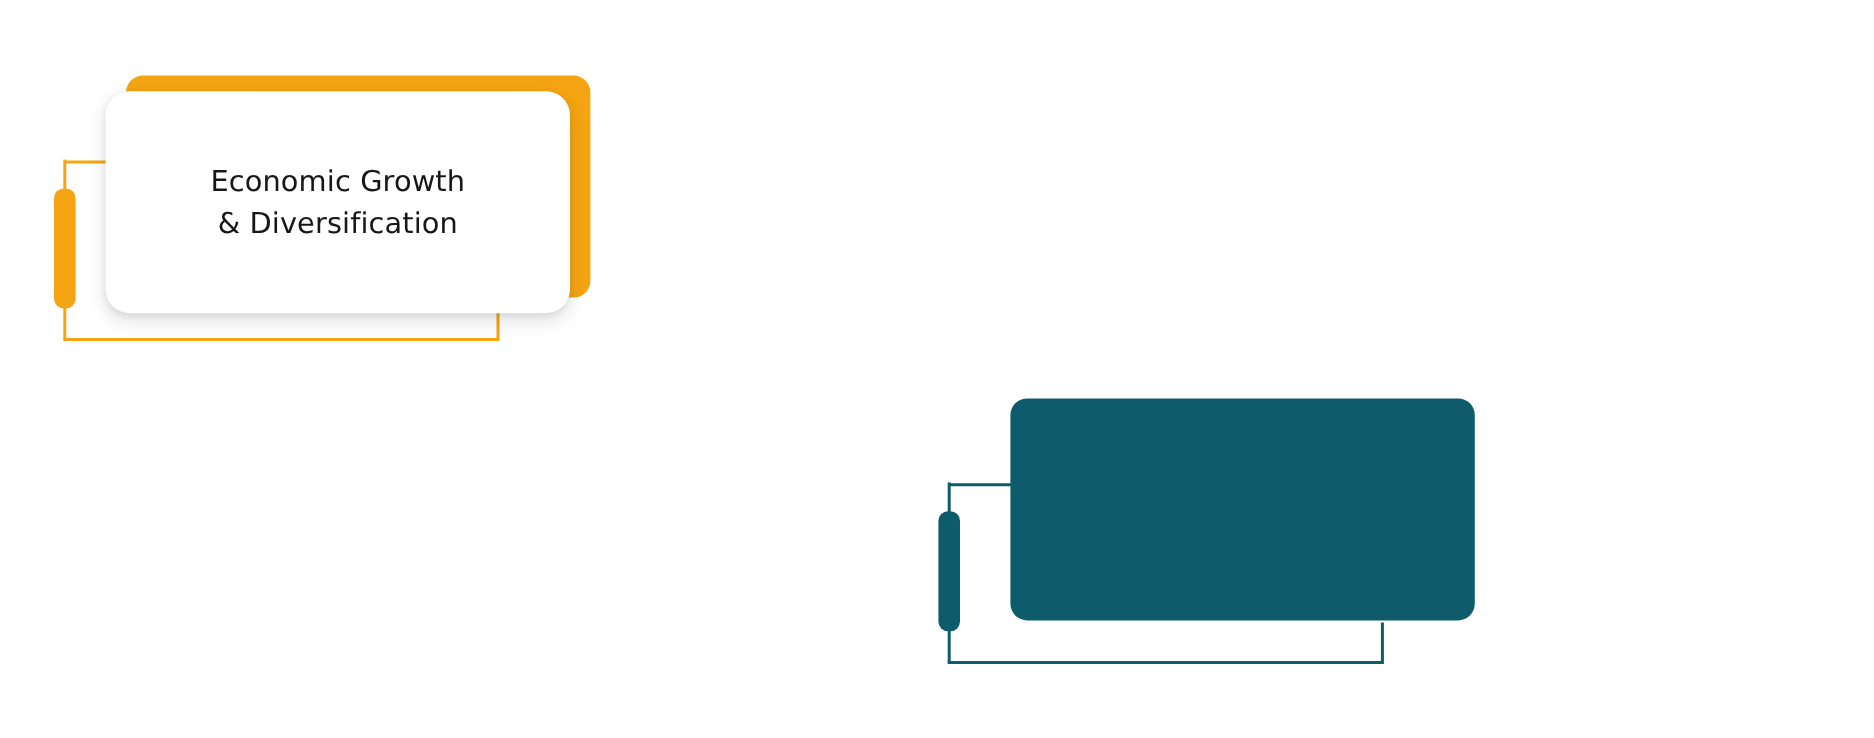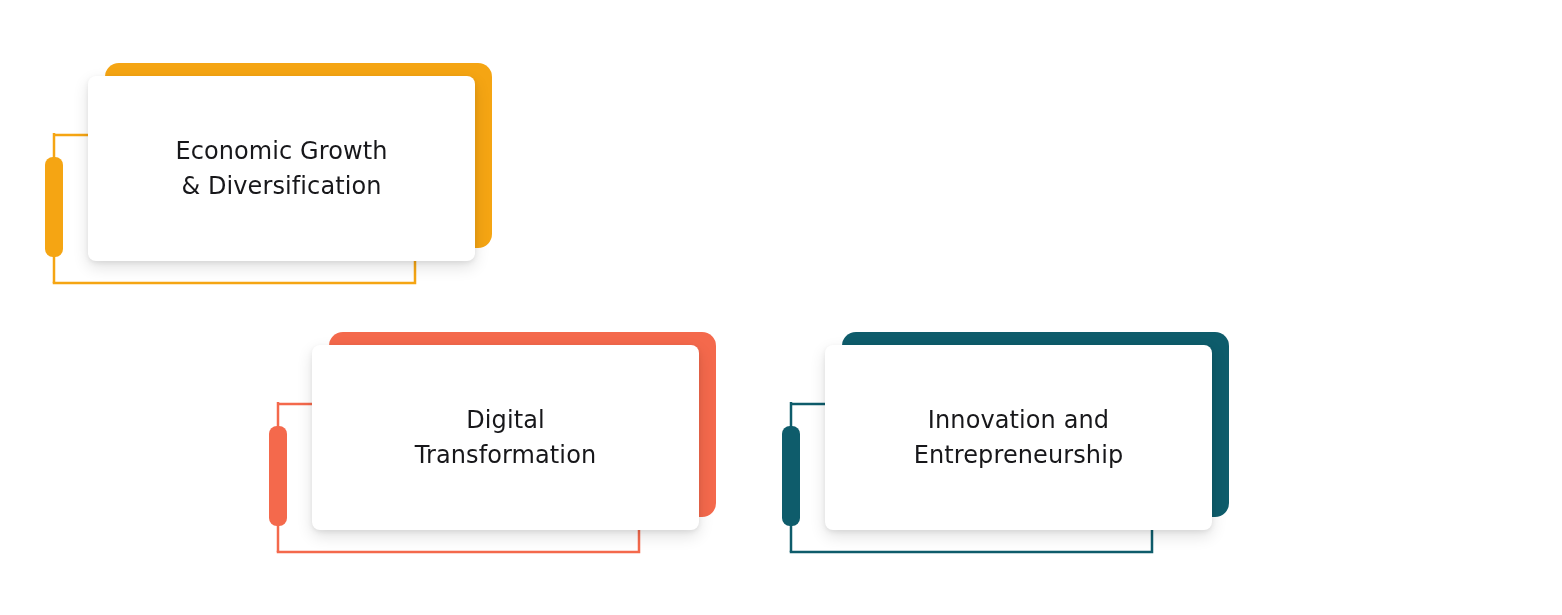--- a/index.html
+++ b/index.html
@@ -54,21 +54,21 @@
   }
 
   
   .card-front {
     position: absolute;
     left: 48px;
     top: 21px;
     width: 387px;
     height: 185px;
     background: #ffffff;
-    border-radius: 8px;
+    border-radius: 20px;
     box-shadow: 0 6px 16px rgba(0,0,0,0.12), 0 2px 5px rgba(0,0,0,0.07);
     z-index: 3;
     display: flex;
     align-items: center;
     justify-content: center;
     text-align: center;
   }
 
   .card-label {
     font-size: 24px;
@@ -90,41 +90,23 @@
         <path d="M 14 80 L 78 80" stroke="#F5A513" stroke-width="2.5" fill="none"></path>
         <path d="M 78 68 L 78 92 L 104 80 Z" stroke="#F5A513" stroke-width="2.5" stroke-linejoin="round" fill="none"></path>
         <path d="M 14 228 L 14 228 L 375 228 L 375 196" stroke="#F5A513" stroke-width="2.5" fill="none" stroke-linecap="square"></path>
         <rect x="5" y="102" width="18" height="100" rx="8" fill="#F5A513"></rect>
       </svg>
       <div class="card-front">
         <div class="card-label">Economic Growth
 &amp; Diversification</div>
       </div>
     </div>
-    <div class="node" style="left: 264px; top: 324px;">
-      <div class="card-back" style="background: rgb(244, 105, 76);"></div>
-      <svg class="connector" viewBox="0 0 470 240">
-        <path d="M 14 78 L 14 228" stroke="#F4694C" stroke-width="2.5" fill="none"></path>
-        <path d="M 14 80 L 78 80" stroke="#F4694C" stroke-width="2.5" fill="none"></path>
-        <path d="M 78 68 L 78 92 L 104 80 Z" stroke="#F4694C" stroke-width="2.5" stroke-linejoin="round" fill="none"></path>
-        <path d="M 14 228 L 14 228 L 375 228 L 375 196" stroke="#F4694C" stroke-width="2.5" fill="none" stroke-linecap="square"></path>
-        <rect x="5" y="102" width="18" height="100" rx="8" fill="#F4694C"></rect>
-      </svg>
-      <div class="card-front">
-        <div class="card-label">Digital
-Transformation</div>
-      </div>
-    </div>
     <div class="node" style="left: 777px; top: 324px;">
       <div class="card-back" style="background: rgb(14, 92, 107);"></div>
       <svg class="connector" viewBox="0 0 470 240">
         <path d="M 14 78 L 14 228" stroke="#0E5C6B" stroke-width="2.5" fill="none"></path>
         <path d="M 14 80 L 78 80" stroke="#0E5C6B" stroke-width="2.5" fill="none"></path>
         <path d="M 78 68 L 78 92 L 104 80 Z" stroke="#0E5C6B" stroke-width="2.5" stroke-linejoin="round" fill="none"></path>
         <path d="M 14 228 L 14 228 L 375 228 L 375 196" stroke="#0E5C6B" stroke-width="2.5" fill="none" stroke-linecap="square"></path>
         <rect x="5" y="102" width="18" height="100" rx="8" fill="#0E5C6B"></rect>
       </svg>
-      <div class="card-front">
-        <div class="card-label">Innovation and
-Entrepreneurship</div>
-      </div>
     </div>
   </div>
 
 </body></html>

